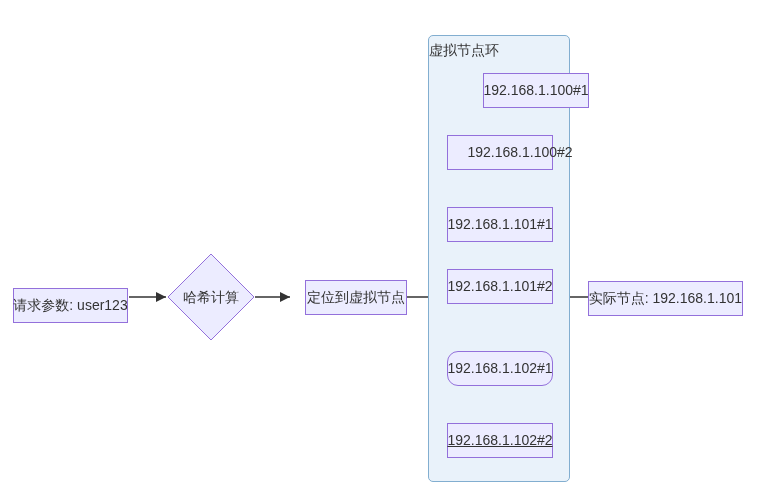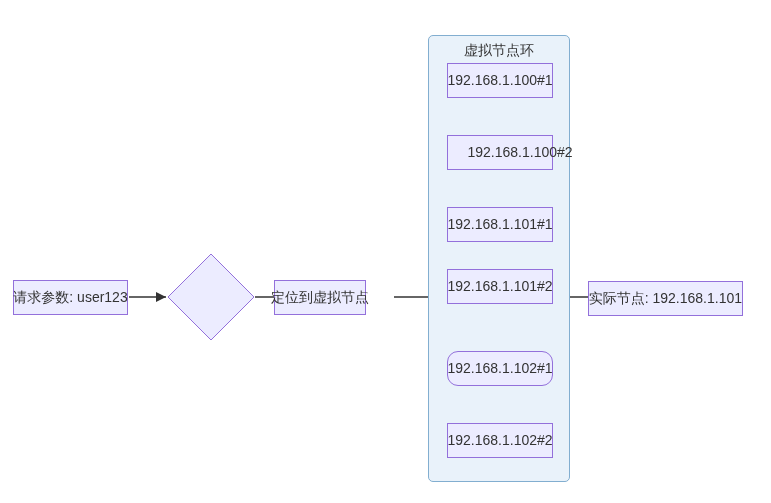--- a/index.html
+++ b/index.html
@@ -7,43 +7,43 @@
     position:relative;width:771px;height:503px;background:#ffffff;
     font-family:"Liberation Sans","DejaVu Sans",sans-serif;
     font-size:14px;color:#333333;overflow:hidden;
   }
   .edges-layer{position:absolute;left:0;top:0;width:771px;height:503px;pointer-events:none;}
   .node{
     position:absolute;display:flex;align-items:center;justify-content:center;
     background:#ECECFF;border:1px solid #9370DB;box-sizing:border-box;
     text-align:center;white-space:nowrap;line-height:1.1;
   }
-  .node-request{left:13px;top:280px;width:115px;height:35px;}
-  .node-locate{left:274px;top:280px;width:92px;height:35px;}
+  .node-request{left:13px;top:288px;width:115px;height:35px;}
+  .node-locate{left:305px;top:280px;width:102px;height:35px;}
   .node-actual{left:588px;top:281px;width:155px;height:35px;justify-content:flex-end;}
   .diamond-label{
     position:absolute;left:166px;top:289px;width:90px;text-align:center;
     white-space:nowrap;
   }
   .cluster{
     position:absolute;left:428px;top:35px;width:142px;height:447px;
     background:#E9F2FA;border:1px solid #82AED0;border-radius:5px;
     box-sizing:border-box;
   }
   .cluster-title{
-    position:absolute;left:0;top:6px;width:100%;text-align:center;
+    position:absolute;left:0;top:6px;width:100%;
     white-space:nowrap;
   }
   .vnode{left:18px;width:106px;height:35px;}
-  .vnode-0{top:27px;}
+  .vnode-0{top:37px;margin-left:36px;}
   .vnode-1{top:99px;padding-left:40px;}
   .vnode-2{top:171px;}
   .vnode-3{top:233px;text-align:right;}
   .vnode-4{top:315px;border-radius:11px;}
-  .vnode-5{top:387px;}
+  .vnode-5{top:387px;text-decoration:underline;}
 </style>
 </head>
 <body>
 
 <div class="canvas">
 
   <svg class="edges-layer" width="771" height="503" viewBox="0 0 771 503" xmlns="http://www.w3.org/2000/svg">
     <defs>
       <marker id="arrowhead" viewBox="0 0 10 10" refX="10" refY="5" markerWidth="7" markerHeight="7" orient="auto-start-reverse">
         <path d="M0,0 L10,5 L0,10 z" fill="#333333"></path>
@@ -75,20 +75,21 @@
     </div>
     <div class="node vnode vnode-5">
       <span>192.168.1.102#2</span>
     </div>
   </div>
 
   <div class="node node-request">
     <span>请求参数: user123</span>
   </div>
 
+  <div class="diamond-label">哈希计算</div>
 
   <div class="node node-locate">
     <span>定位到虚拟节点</span>
   </div>
 
   <div class="node node-actual">
     <span>实际节点: 192.168.1.101</span>
   </div>
 
 </div>

